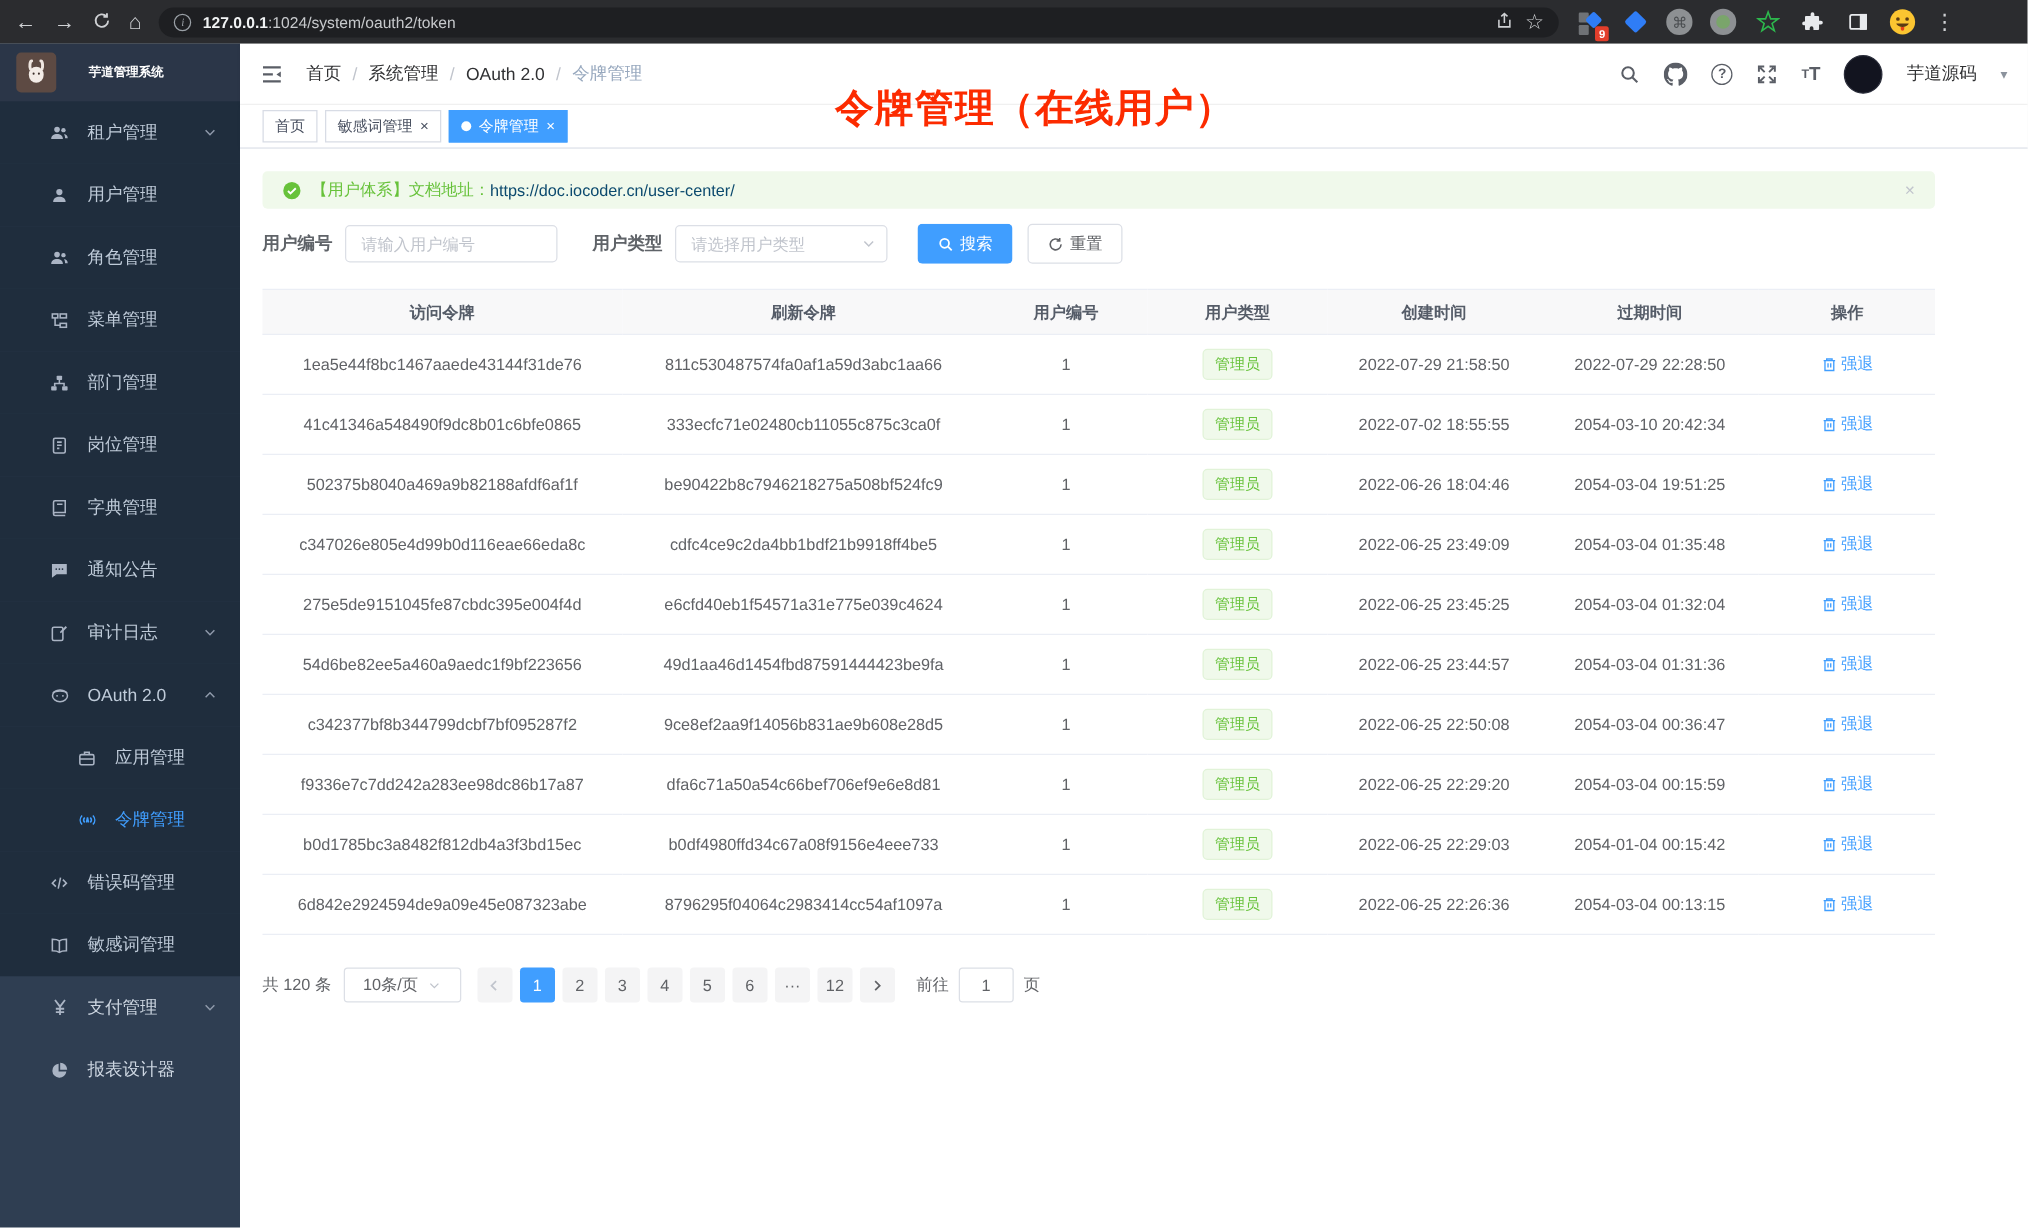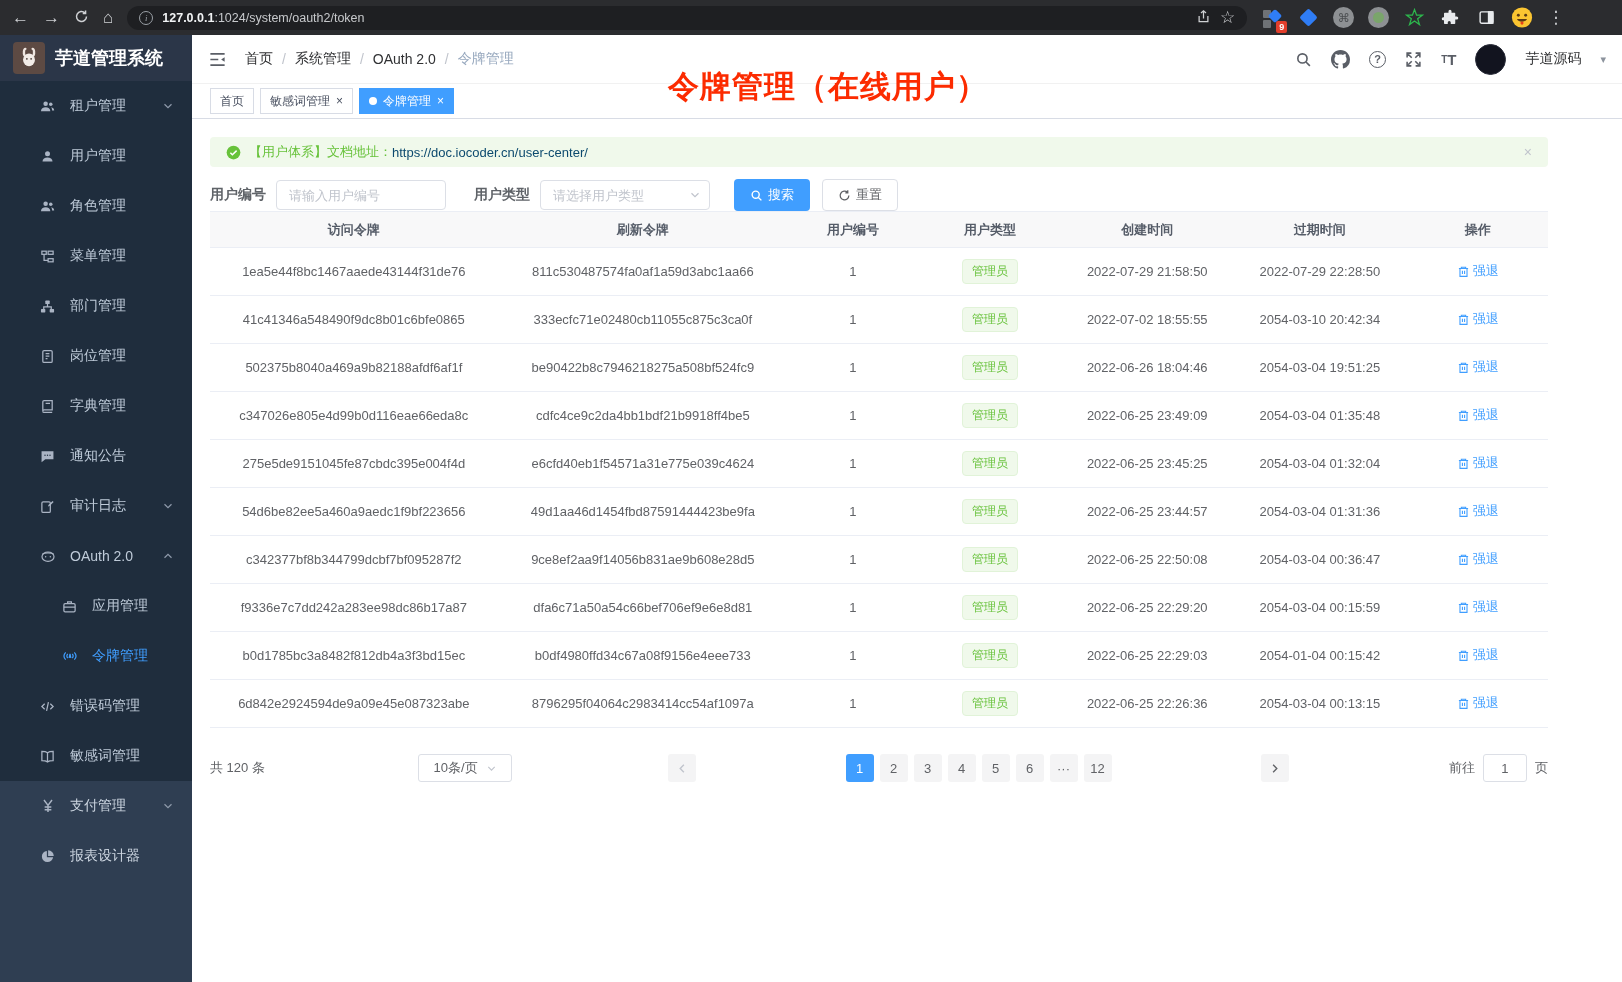--- a/index.html
+++ b/index.html
@@ -24,22 +24,22 @@
   .circle-ic { width:21px; height:21px; border-radius:50%; background:#8d9093;
     display:flex; align-items:center; justify-content:center; color:#4a4d50; font-size:12px; }
   .circle-green { width:21px; height:21px; border-radius:50%; background:#8d9093;
     display:flex; align-items:center; justify-content:center; }
   .circle-green i { width:11px; height:11px; border-radius:50%; background:#7aa56b; display:block; }
   .emoji-face { width:23px; height:23px; }
   .sq { width:8px; height:8px; background:#6f7276; border-radius:1px; position:absolute; }
 
   
   .sidebar { position:absolute; left:0; top:35px; width:192px; bottom:0; background:#2f3e52; }
-  .logo { height:46px; background:#2b3648; display:flex; align-items:center; gap:10px;
-    padding:0 13px; color:#fff; font-size:18px; font-weight:bold; }
+  .logo { height:46px; background:#2b3648; display:flex; align-items:center; gap:26px;
+    padding:0 13px; color:#fff; font-size:10px; font-weight:bold; }
   .logo-img { width:32px; height:32px; border-radius:4px; background:#5d4a43; overflow:hidden;
     display:flex; align-items:center; justify-content:center; flex:0 0 32px; }
   #menu { display:flex; flex-direction:column; }
   .menu-item { height:50px; display:flex; align-items:center; padding:0 18px 0 40px;
     color:#bfcbd9; font-size:14px; cursor:pointer; background:#1f2d3d; position:relative; }
   .menu-item .mi-icon { width:18px; margin-right:12px; color:#aab4c4; display:flex; align-items:center; }
   .menu-item.child { padding-left:62px; }
   .menu-item.active { color:#409eff; }
   .menu-item.active .mi-icon { color:#409eff; }
   .menu-item.light { background:transparent; color:#cdd6e1; }
@@ -96,29 +96,29 @@
   .f-input::placeholder { color:#c0c4cc; }
   .sel-wrap { position:relative; margin-right:12px; }
   .sel-wrap .sel-caret { position:absolute; right:9px; top:9px; color:#c0c4cc; display:flex; }
   .gap { width:28px; }
   .btn { height:32px; border-radius:4px; font-size:13px; display:inline-flex; align-items:center;
     gap:5px; padding:0 15px; cursor:pointer; border:1px solid transparent;
     font-family:"Liberation Sans","DejaVu Sans",sans-serif; }
   .btn-primary { background:#409eff; color:#fff; margin-left:12px; }
   .btn-plain { background:#fff; color:#606266; border-color:#dcdfe6; margin-left:12px; }
 
-  table { width:100%; border-collapse:collapse; font-size:13px; color:#606266; }
+  table { width:100%; border-collapse:collapse; font-size:13px; color:#606266; margin-top:20px; }
   thead th { background:#f8f8f9; height:36px; font-weight:bold; color:#555c68;
     border-top:1px solid #ebeef5; border-bottom:1px solid #ebeef5; text-align:center; }
   tbody td { height:48px; border-bottom:1px solid #ebeef5; text-align:center; }
   .tag-success { display:inline-block; background:#f0f9eb; border:1px solid #e1f3d8;
     color:#67c23a; font-size:12px; padding:3px 9px; border-radius:4px; }
   .link-danger { color:#409eff; display:inline-flex; align-items:center; gap:3px; cursor:pointer; }
 
-  .pagination { display:flex; align-items:center; justify-content:space-between;
+  .pagination { display:flex; align-items:center; justify-content:flex-start;
     margin-top:26px; font-size:13px; color:#606266; }
   .pg-total { margin-right:10px; }
   .pg-size { width:94px; height:28px; border:1px solid #dcdfe6; border-radius:3px;
     display:flex; align-items:center; justify-content:center; gap:8px; color:#606266;
     margin-right:10px; cursor:pointer; }
   .pg-size .sel-caret { color:#c0c4cc; display:flex; }
   .page-btn { min-width:28px; height:28px; background:#f4f4f5; border:none; border-radius:3px;
     margin:0 3px; font-size:13px; color:#606266; cursor:pointer; display:inline-flex;
     align-items:center; justify-content:center;
     font-family:"Liberation Sans","DejaVu Sans",sans-serif; }

